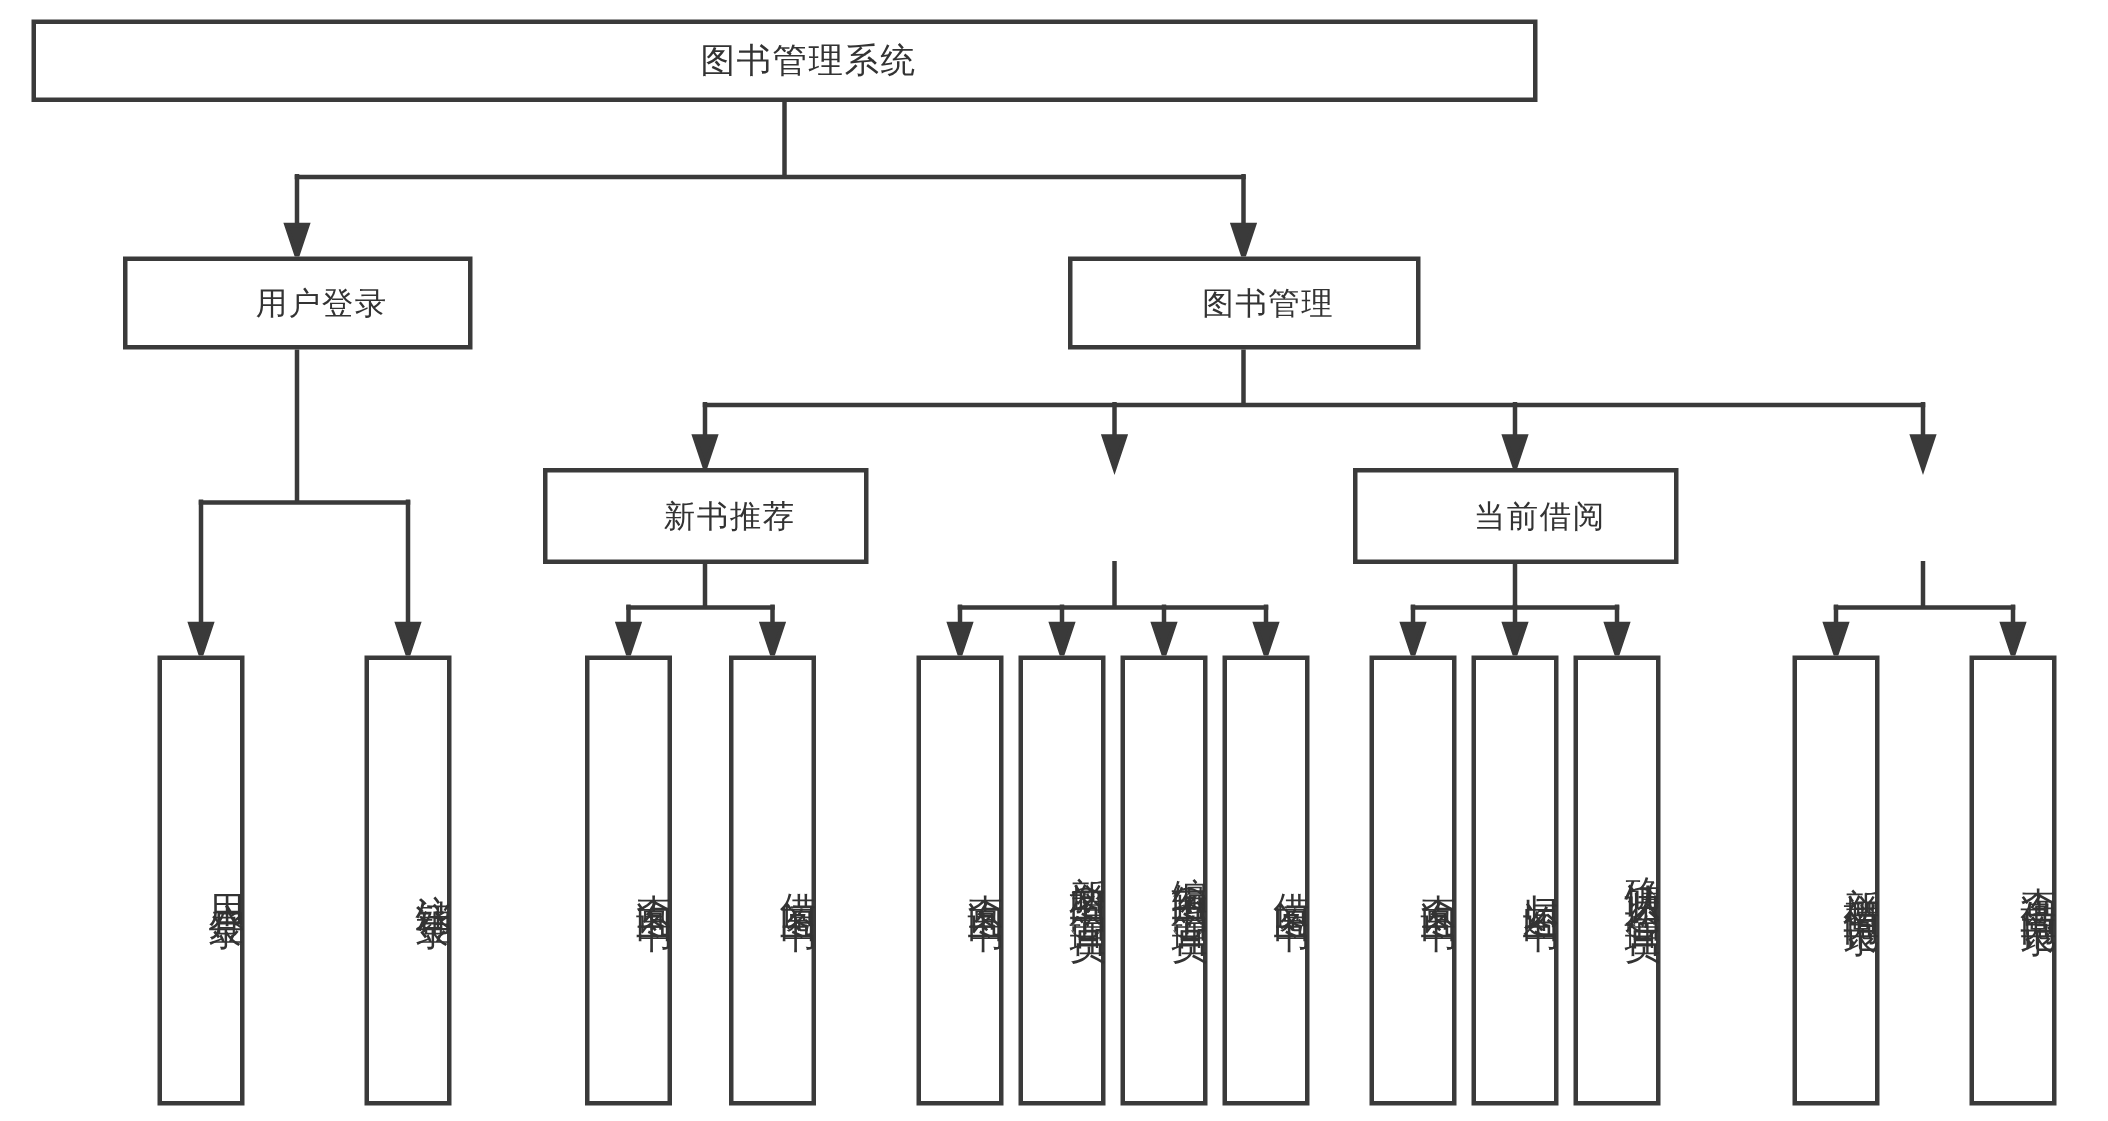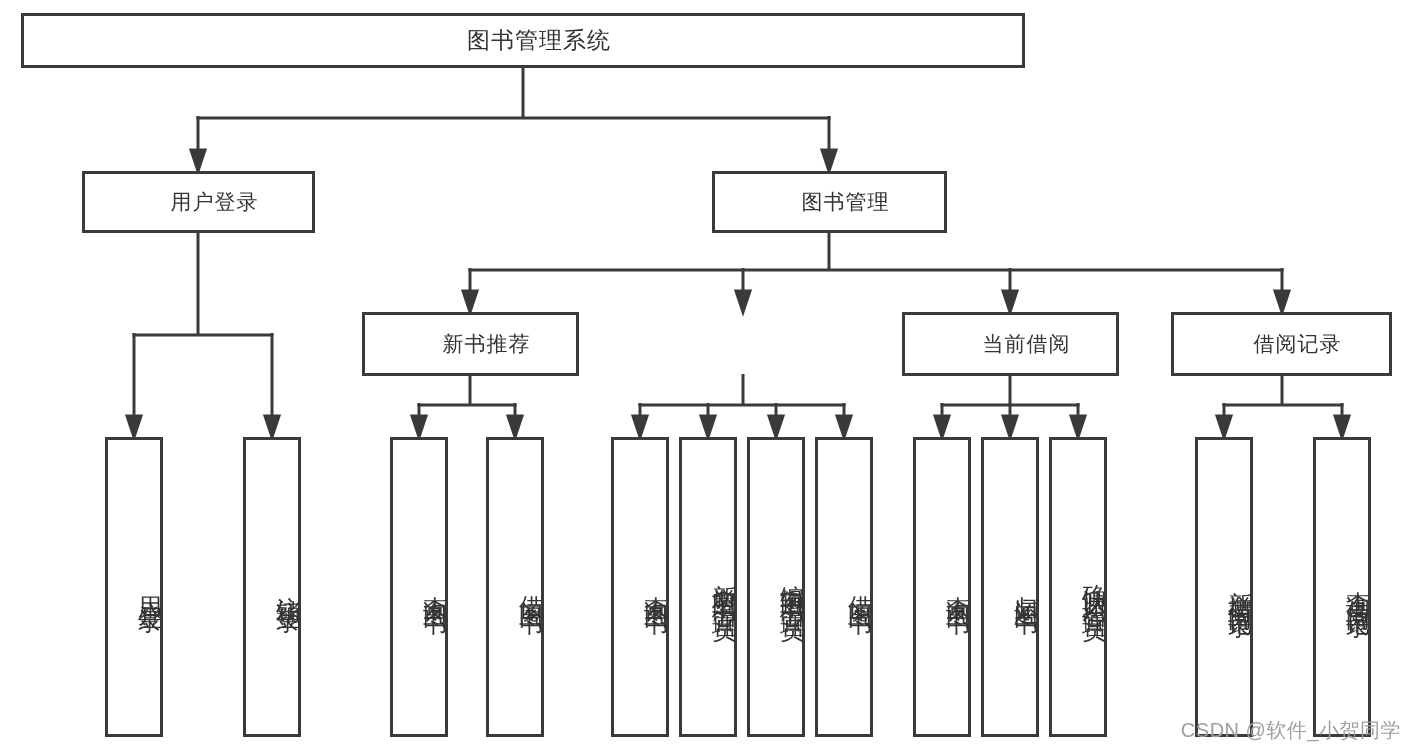--- a/index.html
+++ b/index.html
@@ -129,23 +129,20 @@
   <div class="node hnode" style="left:362px; top:312px; width:217px; height:64px;">
     <span>新书推荐</span>
   </div>
 
   <div class="node hnode" style="left:712px; top:171px; width:235px; height:62px;">
     <span>图书管理</span>
   </div>
   <div class="node hnode" style="left:902px; top:312px; width:217px; height:64px;">
     <span>当前借阅</span>
   </div>
-  <div class="node hnode" style="left:1171px; top:312px; width:221px; height:64px;">
-    <span>借阅记录</span>
-  </div>
 
   <div class="node vnode" style="left:105px;">
     <span>用户登录</span>
   </div>
   <div class="node vnode" style="left:243px;">
     <span>注销登录</span>
   </div>
 
   <div class="node vnode" style="left:390px;">
     <span>查询图书</span>
@@ -177,15 +174,14 @@
     <span>确认归还（管理员）</span>
   </div>
 
   <div class="node vnode" style="left:1195px;">
     <span>新增借阅记录</span>
   </div>
   <div class="node vnode" style="left:1313px;">
     <span>查询借阅记录</span>
   </div>
 
-  <div class="watermark">CSDN @软件_小贺同学</div>
 
 </div>
 
 </body></html>

